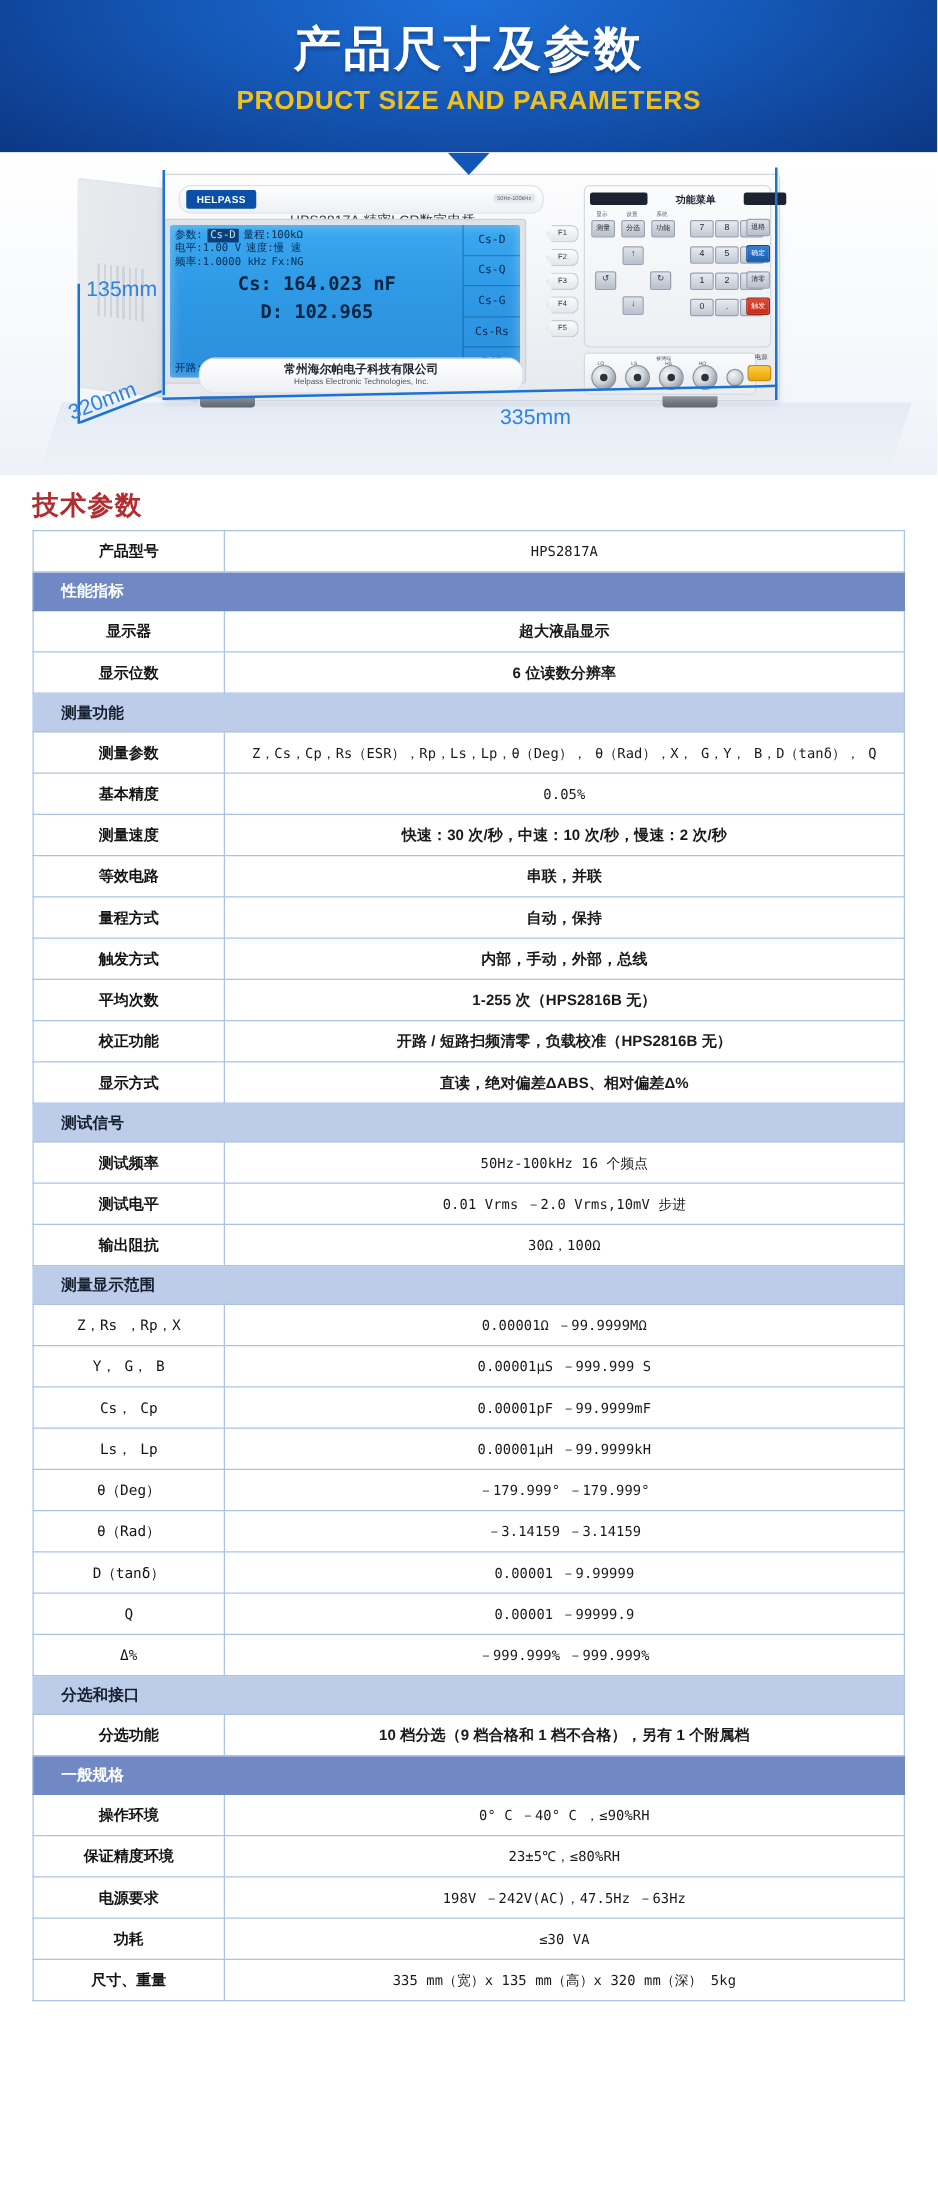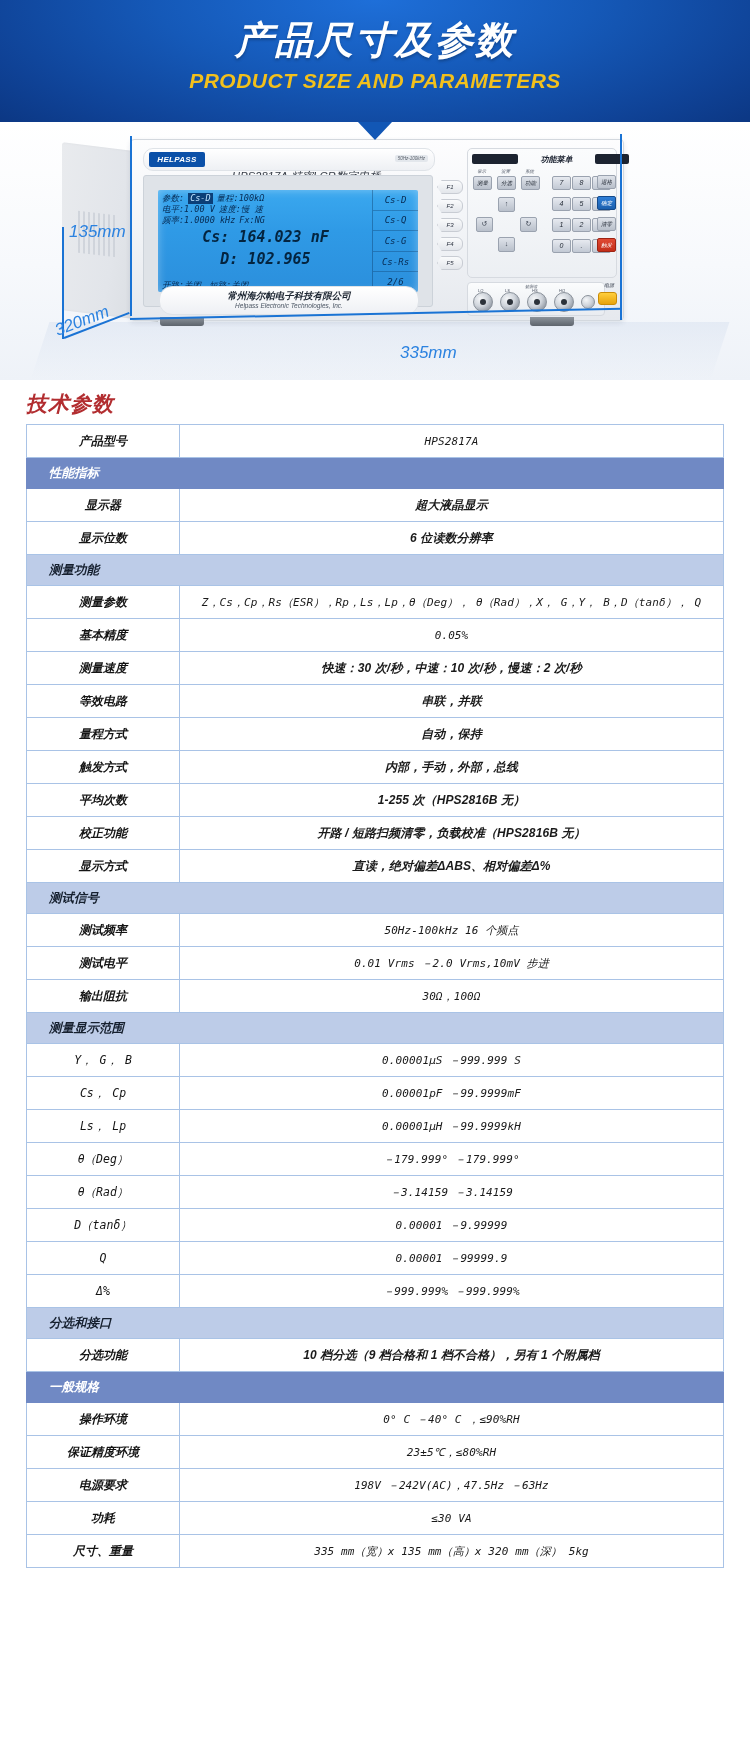--- a/index.html
+++ b/index.html
@@ -11,21 +11,20 @@
     background: #ffffff;
     font-family: "Liberation Sans", "DejaVu Sans", sans-serif;
     -webkit-font-smoothing: antialiased;
   }
   .page {
     position: relative;
     width: 750px;
     height: 1750px;
     overflow: hidden;
     background: #fff;
-    font-style: italic;
   }
 
   
   .banner {
     position: relative;
     width: 750px;
     height: 122px;
     background:
       radial-gradient(ellipse 520px 190px at 50% 0%, #1e6fd9 0%, #1559b8 42%, #0f4296 78%, #0b3580 100%);
     overflow: visible;
@@ -179,26 +178,26 @@
     color: #5a616b;
     background: #e3e7ec;
     padding: 1px 3px;
     border-radius: 2px;
     white-space: nowrap;
   }
 
   
   .lcd-frame {
     position: absolute;
-    left: 12px; top: 35px;
+    left: 0; top: 35px;
     width: 290px; height: 132px;
     background: #dfe3e8;
     border: 1px solid #ccd2d9;
     border-radius: 3px;
-    padding: 14px;
+    padding: 4px;
     box-sizing: border-box;
   }
   .lcd {
     position: relative;
     width: 100%;
     height: 100%;
     background: linear-gradient(180deg,#3aa8ef 0%, #2f9ae6 40%, #2b8fdc 100%);
     border-radius: 2px;
     overflow: hidden;
     box-shadow: inset 0 0 10px rgba(255,255,255,.35);
@@ -654,21 +653,21 @@
     </div>
 
     <div class="dim-line" style="left:130px; top:14px; width:2px; height:180px;"></div>
     <div class="dim-line" style="left:62px;  top:105px; width:2px; height:112px;"></div>
     <div class="dim-line" style="left:64px;  top:215px; width:70px; height:2px; transform:rotate(-21deg); transform-origin:left center;"></div>
     <div class="dim-line" style="left:130px; top:196px; width:492px; height:2px; transform:rotate(-1.2deg); transform-origin:left center;"></div>
     <div class="dim-line" style="left:620px; top:12px; width:2px; height:186px;"></div>
 
     <span class="dim-txt" style="left:57px; top:100px;margin-left:12px;">135mm</span>
     <span class="dim-txt" style="left:52px; top:200px; transform:rotate(-21deg); transform-origin:left top;">320mm</span>
-    <span class="dim-txt" style="left:400px; top:202px;margin-top:19px;">335mm</span>
+    <span class="dim-txt" style="left:400px; top:202px;">335mm</span>
   </div>
 
   <h2 class="sec-title">技术参数</h2>
 
   <div class="spec-wrap">
     <table class="spec">
       <tbody id="spec-body">
           <tr>
             <td class="k">产品型号</td>
             <td class="v">HPS2817A</td>
@@ -735,20 +734,24 @@
             <td class="v">0.01 Vrms －2.0 Vrms,10mV 步进</td>
           </tr>
           <tr>
             <td class="k">输出阻抗</td>
             <td class="v">30Ω，100Ω</td>
           </tr>
           <tr class="grp-light">
             <td colspan="2">测量显示范围</td>
           </tr>
           <tr>
+            <td class="k mono">Z，Rs ，Rp，X</td>
+            <td class="v">0.00001Ω －99.9999MΩ</td>
+          </tr>
+          <tr>
             <td class="k mono">Y， G， B</td>
             <td class="v">0.00001μS －999.999 S</td>
           </tr>
           <tr>
             <td class="k mono">Cs， Cp</td>
             <td class="v">0.00001pF －99.9999mF</td>
           </tr>
           <tr>
             <td class="k mono">Ls， Lp</td>
             <td class="v">0.00001μH －99.9999kH</td>

